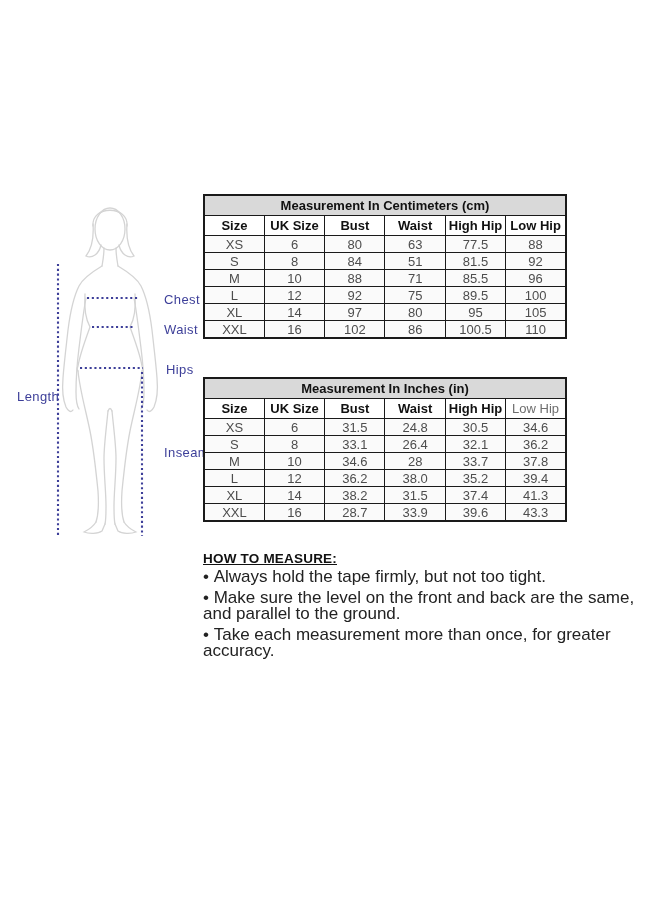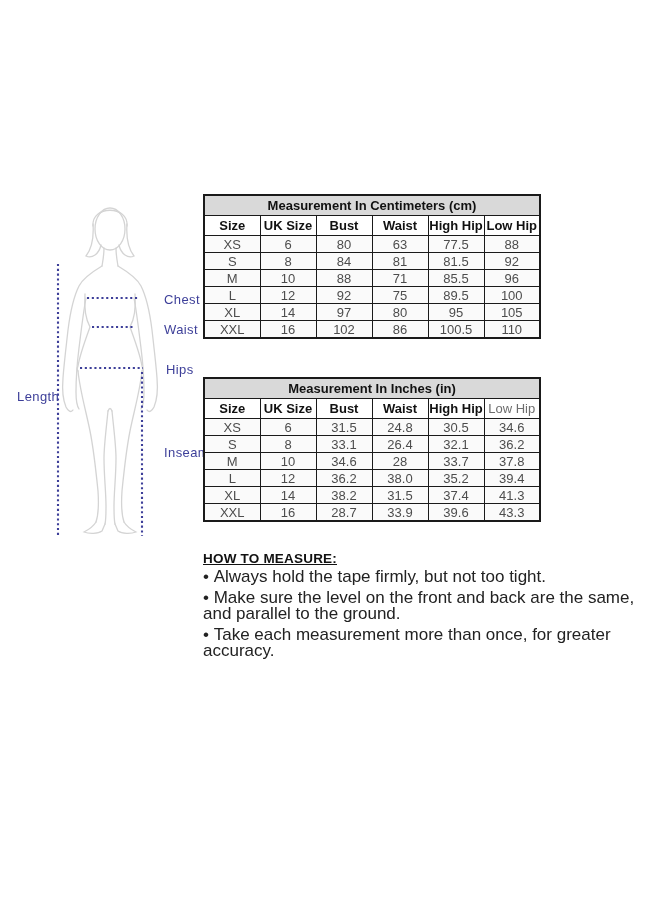--- a/index.html
+++ b/index.html
@@ -18,21 +18,21 @@
   .figure-wrap{position:absolute;left:0;top:0;width:660px;height:900px;}
   .figure-svg{position:absolute;left:40px;top:196px;width:170px;height:348px;}
   .figure-svg path,.figure-svg ellipse{fill:none;stroke:var(--figure-outline);stroke-width:1.3;stroke-linecap:round;}
   .figure-svg line{stroke:var(--measurement-label);stroke-width:2.1;stroke-dasharray:2.1,2.7;fill:none;}
   .meas-label{
     position:absolute;color:var(--measurement-label);font-size:13px;font-weight:400;
     letter-spacing:0.4px;white-space:nowrap;
   }
   
   .meas-table{
-    position:absolute;left:203px;width:338px;border-collapse:collapse;table-layout:fixed;
+    position:absolute;left:203px;width:364px;border-collapse:collapse;table-layout:fixed;
     border:2px solid var(--table-border);background:#fff;
   }
   .meas-table td,.meas-table th{
     border:1.5px solid var(--table-border);text-align:center;vertical-align:middle;
     padding:0;font-size:13px;overflow:hidden;
   }
   .tbl-title{
     background:var(--table-title-bg);font-weight:bold;color:#111;height:19px;font-size:13px;
   }
   .meas-table th{background:#fff;font-weight:bold;color:#111;height:19px;}
@@ -117,21 +117,21 @@
         <td class="cell">6</td>
         <td class="cell">80</td>
         <td class="cell">63</td>
         <td class="cell">77.5</td>
         <td class="cell">88</td>
       </tr>
       <tr>
         <td class="cell">S</td>
         <td class="cell">8</td>
         <td class="cell">84</td>
-        <td class="cell">81</td>
+        <td class="cell">51</td>
         <td class="cell">81.5</td>
         <td class="cell">92</td>
       </tr>
       <tr>
         <td class="cell">M</td>
         <td class="cell">10</td>
         <td class="cell">88</td>
         <td class="cell">71</td>
         <td class="cell">85.5</td>
         <td class="cell">96</td>

